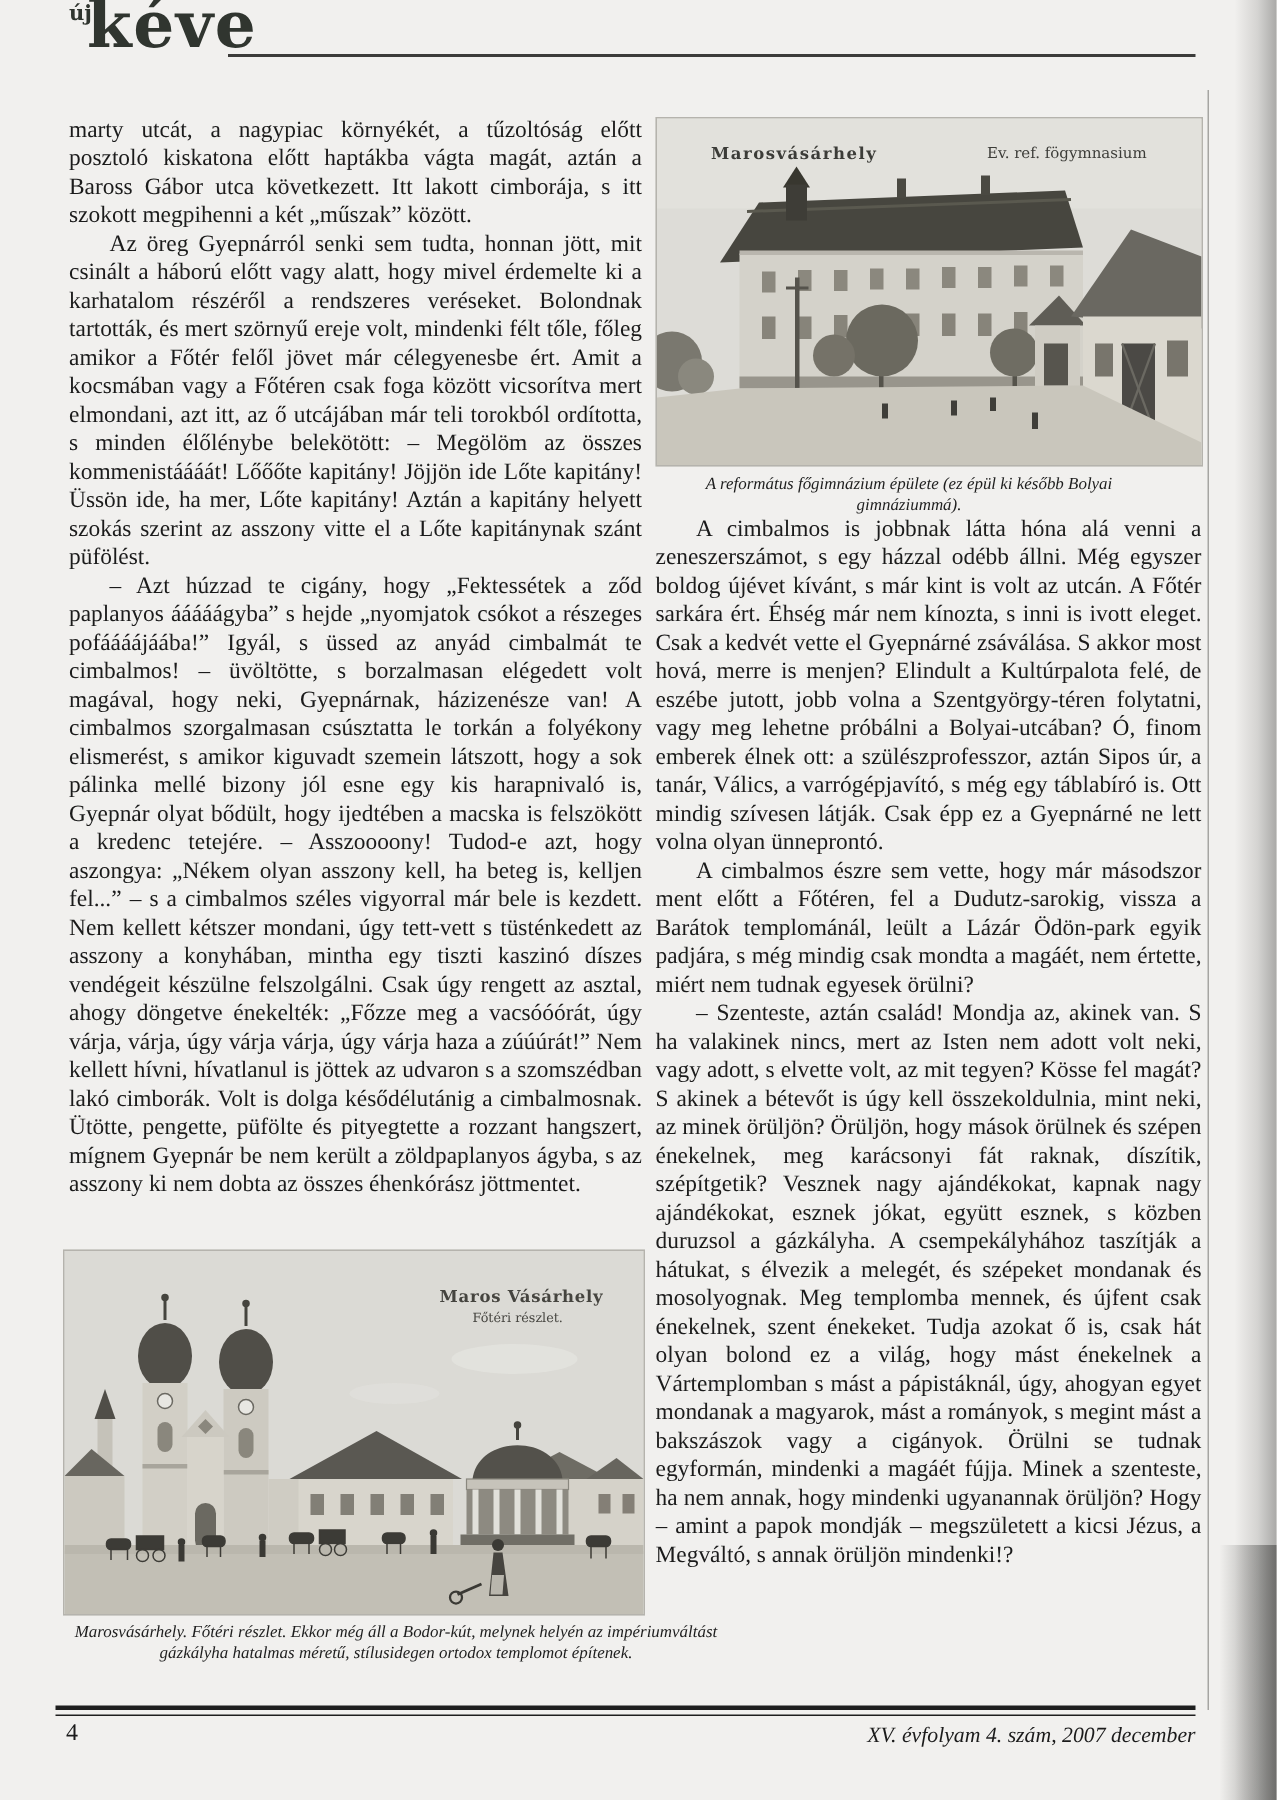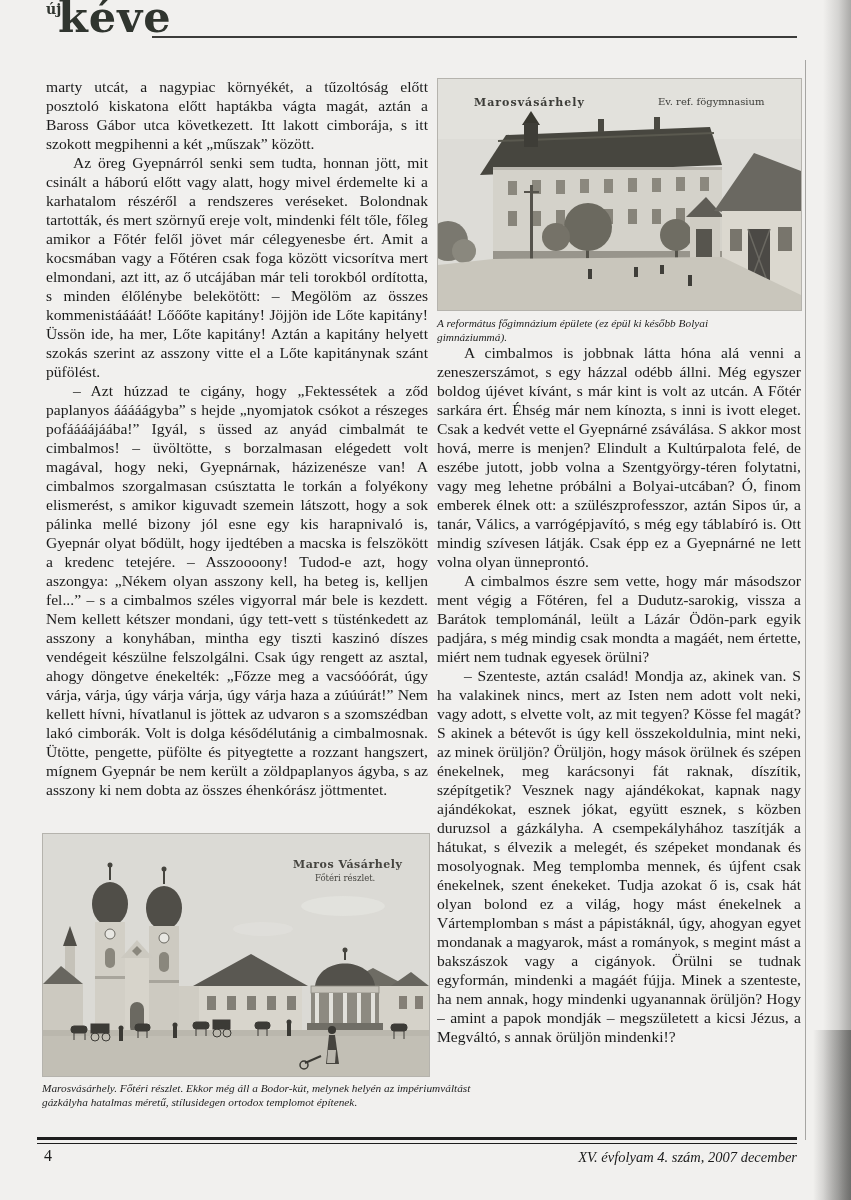--- a/index.html
+++ b/index.html
@@ -42,21 +42,21 @@
   }
   .para.no-indent{text-indent:0;}
 
   
   figure{margin:0;padding:0;}
   .right-photo{position:absolute;left:437px;top:78px;width:338px;}
   .left-photo{position:absolute;left:42px;top:833px;width:444px;}
   .photo-frame{display:block;border:1px solid #b5b3ad;background:#dcdbd6;}
   figcaption{
     font-style:italic;font-size:11.3px;line-height:14px;
-    margin-top:4px;color:#1e1e1e;
+    text-align:center;margin-top:4px;color:#1e1e1e;
   }
   .right-photo figcaption{margin-top:5px;}
 
   
   .footer-rule{
     position:absolute;left:37px;top:1137px;width:760px;height:3px;
     border-top:3px solid #1e1e1e;border-bottom:1px solid #1e1e1e;
   }
   .page-number{
     position:absolute;left:44px;top:1147px;
@@ -172,21 +172,21 @@
       </g>
 
       <text x="36" y="27" font-family="DejaVu Serif, serif" font-size="11" font-weight="bold" letter-spacing="1" fill="#3c3c38">Marosvásárhely</text>
       <text x="220" y="26" font-family="DejaVu Serif, serif" font-size="10" fill="#3c3c38">Ev. ref. fögymnasium</text>
     </svg>
     <figcaption>A református főgimnázium épülete (ez épül ki később Bolyai gimnáziummá).</figcaption>
   </figure>
 
   <div class="col right-col">
     <p class="para">A cimbalmos is jobbnak látta hóna alá venni a zeneszerszámot, s egy házzal odébb állni. Még egyszer boldog újévet kívánt, s már kint is volt az utcán. A Főtér sarkára ért. Éhség már nem kínozta, s inni is ivott eleget. Csak a kedvét vette el Gyepnárné zsáválása. S akkor most hová, merre is menjen? Elindult a Kultúrpalota felé, de eszébe jutott, jobb volna a Szentgyörgy-téren folytatni, vagy meg lehetne próbálni a Bolyai-utcában? Ó, finom emberek élnek ott: a szülészprofesszor, aztán Sipos úr, a tanár, Válics, a varrógépjavító, s még egy táblabíró is. Ott mindig szívesen látják. Csak épp ez a Gyepnárné ne lett volna olyan ünneprontó.</p>
-    <p class="para">A cimbalmos észre sem vette, hogy már másodszor ment végig a Főtéren, fel a Dudutz-sarokig, vissza a Barátok templománál, leült a Lázár Ödön-park egyik padjára, s még mindig csak mondta a magáét, nem értette, miért nem tudnak egyesek örülni?</p>
+    <p class="para">A cimbalmos észre sem vette, hogy már másodszor ment előtt a Főtéren, fel a Dudutz-sarokig, vissza a Barátok templománál, leült a Lázár Ödön-park egyik padjára, s még mindig csak mondta a magáét, nem értette, miért nem tudnak egyesek örülni?</p>
     <p class="para">– Szenteste, aztán család! Mondja az, akinek van. S ha valakinek nincs, mert az Isten nem adott volt neki, vagy adott, s elvette volt, az mit tegyen? Kösse fel magát? S akinek a bétevőt is úgy kell összekoldulnia, mint neki, az minek örüljön? Örüljön, hogy mások örülnek és szépen énekelnek, meg karácsonyi fát raknak, díszítik, szépítgetik? Vesznek nagy ajándékokat, kapnak nagy ajándékokat, esznek jókat, együtt esznek, s közben duruzsol a gázkályha. A csempekályhához taszítják a hátukat, s élvezik a melegét, és szépeket mondanak és mosolyognak. Meg templomba mennek, és újfent csak énekelnek, szent énekeket. Tudja azokat ő is, csak hát olyan bolond ez a világ, hogy mást énekelnek a Vártemplomban s mást a pápistáknál, úgy, ahogyan egyet mondanak a magyarok, mást a rományok, s megint mást a bakszászok vagy a cigányok. Örülni se tudnak egyformán, mindenki a magáét fújja. Minek a szenteste, ha nem annak, hogy mindenki ugyanannak örüljön? Hogy – amint a papok mondják – megszületett a kicsi Jézus, a Megváltó, s annak örüljön mindenki!?</p>
   </div>
 
   <figure class="left-photo">
     <svg class="photo-frame" width="386" height="242" viewBox="0 0 386 242">
       <rect x="0" y="0" width="386" height="242" fill="#dbdad5"></rect>
       <ellipse cx="300" cy="72" rx="42" ry="10" fill="#e4e3de" opacity="0.8"></ellipse>
       <ellipse cx="220" cy="95" rx="30" ry="7" fill="#e1e0db" opacity="0.7"></ellipse>
 
       <polygon points="20,112 27,92 34,112" fill="#504e48"></polygon>

